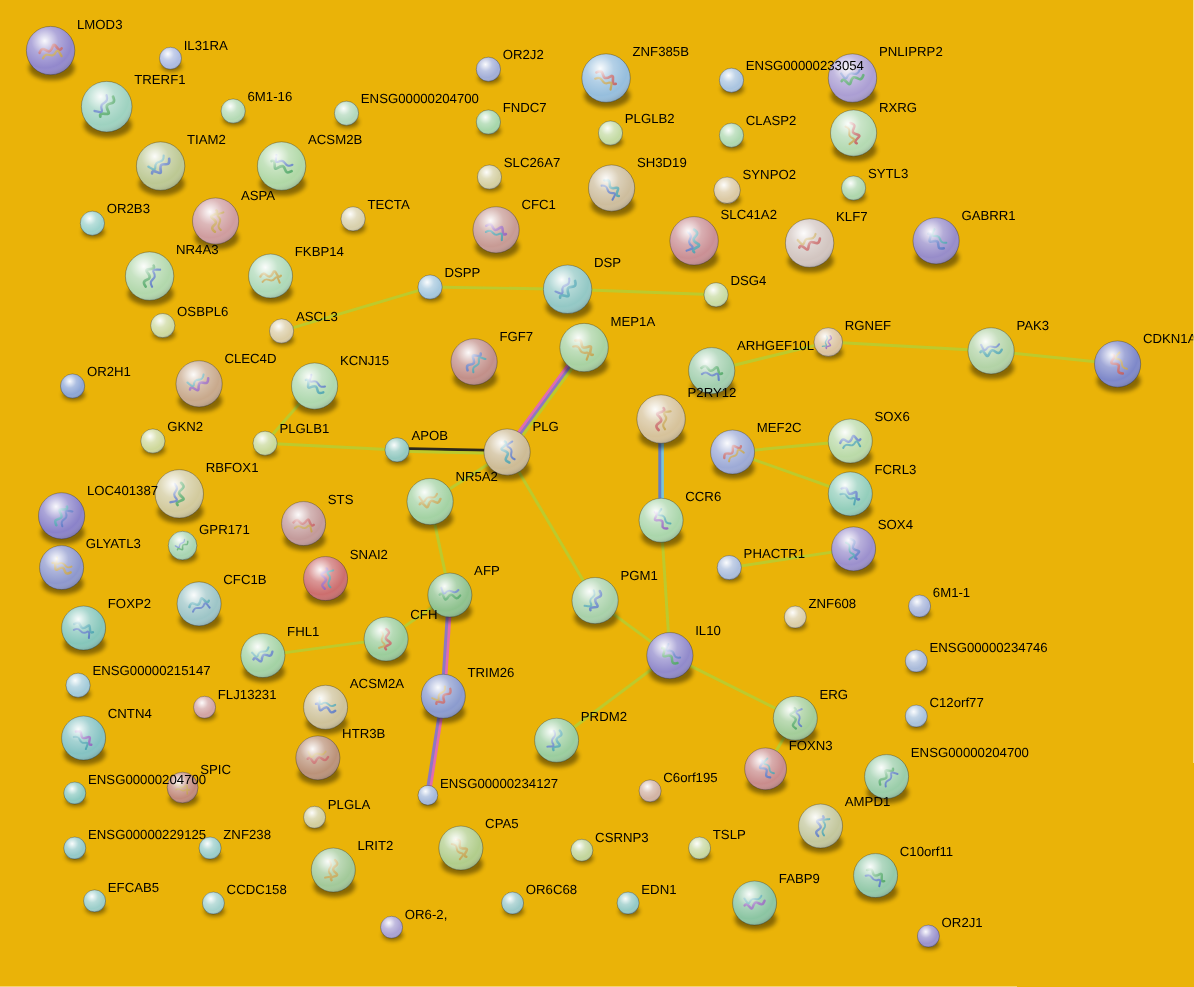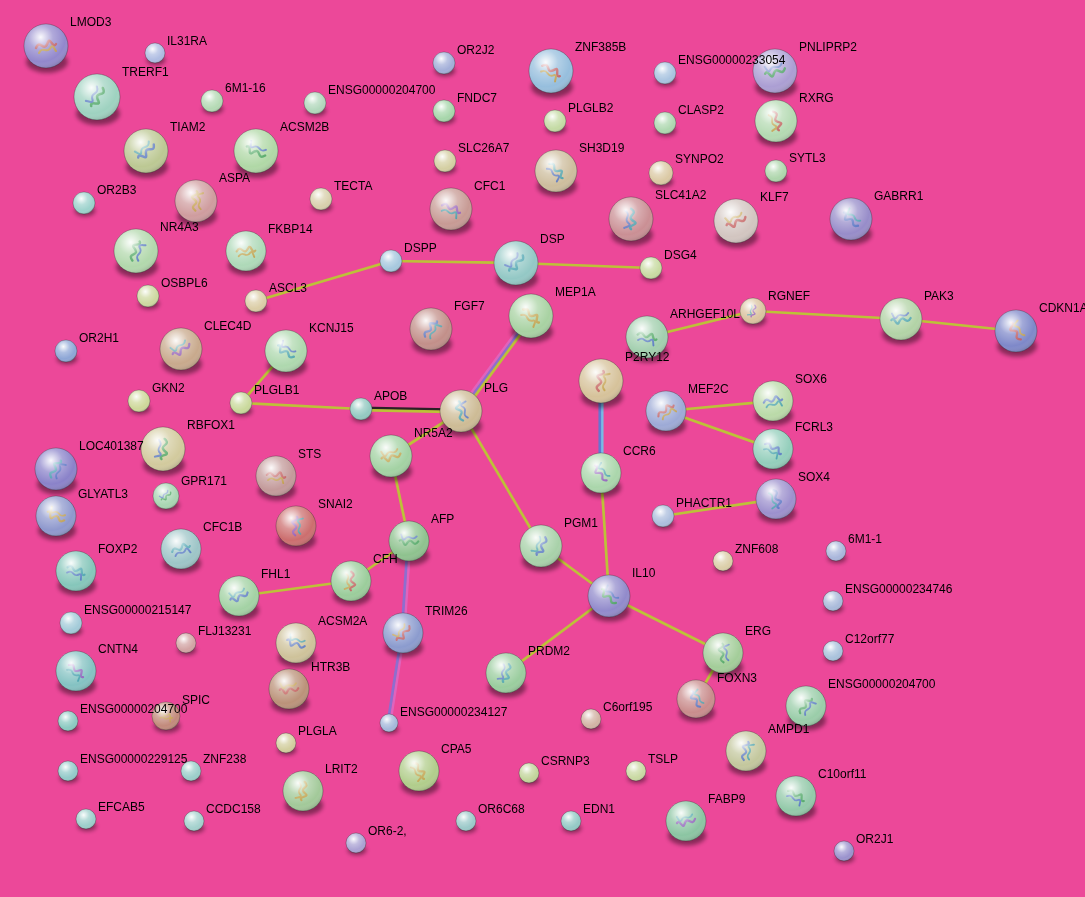--- a/index.html
+++ b/index.html
@@ -1,16 +1,16 @@
 <!DOCTYPE html>
 <html><head>
 <meta charset="utf-8">
 <style>
   html,body{margin:0;padding:0;background:#ffffff;font-family:"Liberation Sans",sans-serif;}
-  #network-wrap{position:relative;width:1085px;height:897px;background:#ec4899;overflow:hidden;}
+  #network-wrap{position:relative;width:1085px;height:897px;background:#eab308;overflow:hidden;}
   #network-svg text{font-family:"Liberation Sans",sans-serif;font-size:12px;fill:#000000;}
 </style>
 </head>
 <body>
 
 <div id="network-wrap">
   <svg id="network-svg" viewBox="0 0 1085 897" width="1085" height="897">
     <defs>
       <radialGradient id="sheen" cx="0.38" cy="0.3" r="0.8">
         <stop offset="0" stop-color="#ffffff" stop-opacity="0.95"></stop>

